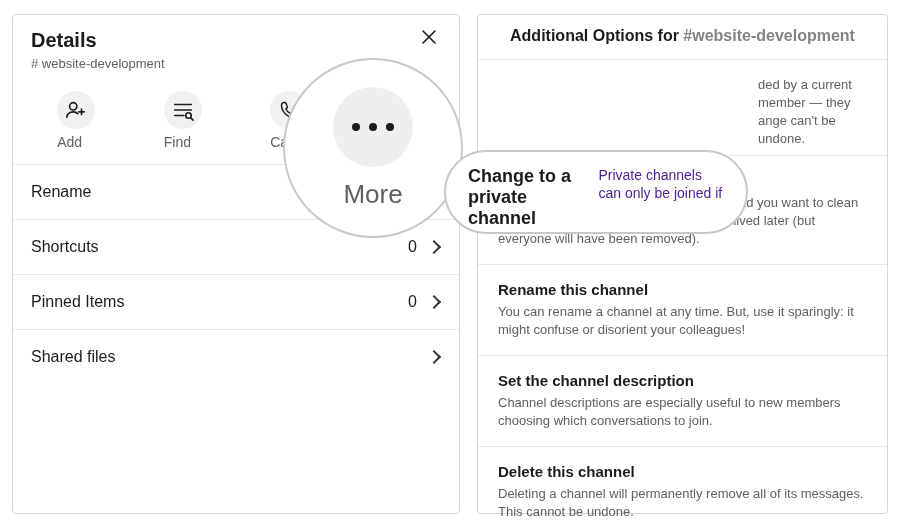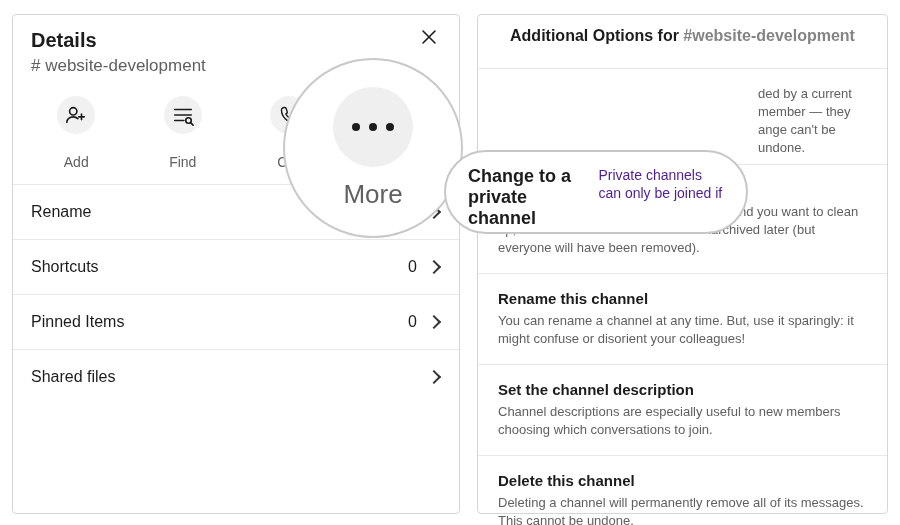--- a/index.html
+++ b/index.html
@@ -5,36 +5,36 @@
   *{box-sizing:border-box;margin:0;padding:0;}
   html,body{width:900px;height:525px;font-family:-apple-system,BlinkMacSystemFont,"Segoe UI",Helvetica,Arial,sans-serif;background:#fff;color:#1d1c1d;}
   .canvas{position:relative;width:900px;height:525px;}
 
   
   .panel-left{position:absolute;left:12px;top:14px;width:448px;height:500px;border:1px solid #d6d6d6;border-radius:4px;background:#fff;overflow:hidden;}
   .pl-head{padding:14px 18px 10px 18px;}
   .pl-title-row{display:flex;align-items:flex-start;justify-content:space-between;}
   .pl-title{font-size:20px;font-weight:700;}
   .pl-close{width:20px;height:20px;font-size:20px;line-height:18px;text-align:center;color:#555;cursor:pointer;}
-  .pl-sub{font-size:17px;color:#616061;margin-top:4px;}
+  .pl-sub{font-size:13px;color:#616061;margin-top:4px;}
   .pl-actions{display:flex;justify-content:space-around;padding:10px 10px 14px 10px;border-bottom:1px solid #e8e8e8;}
-  .act{display:flex;flex-direction:column;align-items:center;gap:20px;cursor:pointer;}
+  .act{display:flex;flex-direction:column;gap:5px;cursor:pointer;}
   .act-icon{width:38px;height:38px;border-radius:50%;background:#f1f1f1;display:flex;align-items:center;justify-content:center;color:#1d1c1d;}
   .act-label{font-size:14px;color:#616061;}
   .rows{}
   .row{display:flex;align-items:center;justify-content:space-between;padding:18px 20px 18px 18px;border-bottom:1px solid #e8e8e8;cursor:pointer;}
   .row:last-child{border-bottom:none;}
   .row-label{font-size:16px;font-weight:500;}
   .row-right{display:flex;align-items:center;gap:12px;}
   .row-val{font-size:16px;color:#1d1c1d;}
   .chev{width:10px;height:10px;border-top:2px solid #333;border-right:2px solid #333;transform:rotate(45deg);}
 
   
   .panel-right{position:absolute;left:477px;top:14px;width:411px;height:500px;border:1px solid #d6d6d6;border-radius:4px;background:#fff;}
-  .pr-head{padding:12px 18px 23px 18px;text-align:center;border-bottom:1px solid #e8e8e8;font-size:16px;font-weight:700;}
+  .pr-head{padding:12px 18px 14px 18px;text-align:center;border-bottom:1px solid #e8e8e8;font-size:16px;font-weight:700;}
   .pr-head .muted{color:#848484;font-weight:700;}
   .opt{padding:16px 20px;border-bottom:1px solid #e8e8e8;}
   .opt:last-child{border-bottom:none;}
   .opt-title{font-size:15px;font-weight:700;margin-bottom:5px;}
   .opt-desc{font-size:13px;line-height:1.38;color:#616061;}
 
   
   .mag{position:absolute;left:283px;top:58px;width:180px;height:180px;border-radius:50%;border:2px solid #c9c9c9;background:#fff;display:flex;flex-direction:column;align-items:center;justify-content:center;gap:12px;box-shadow:none;}
   .mag-inner{width:80px;height:80px;border-radius:50%;background:#efefef;display:flex;align-items:center;justify-content:center;}
   .dots{display:flex;gap:9px;}

